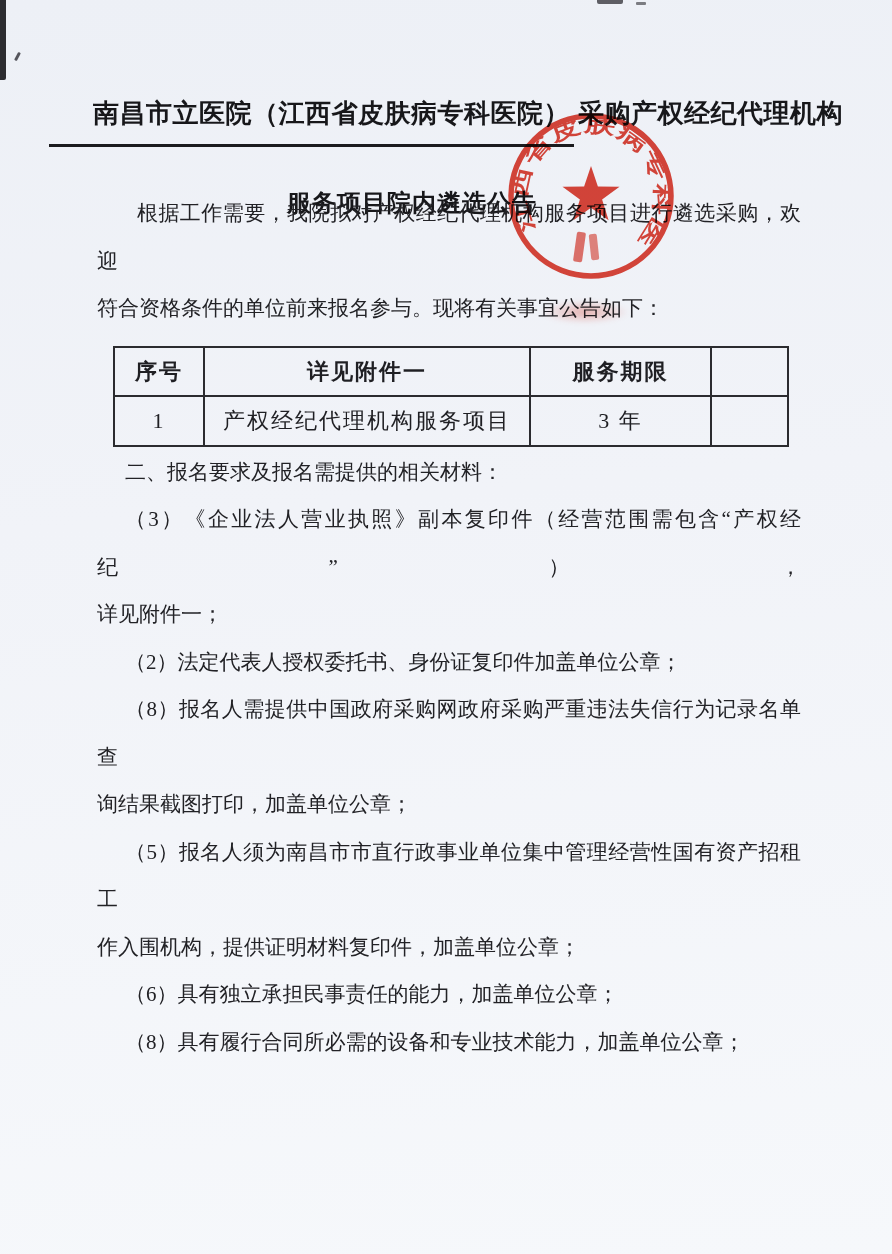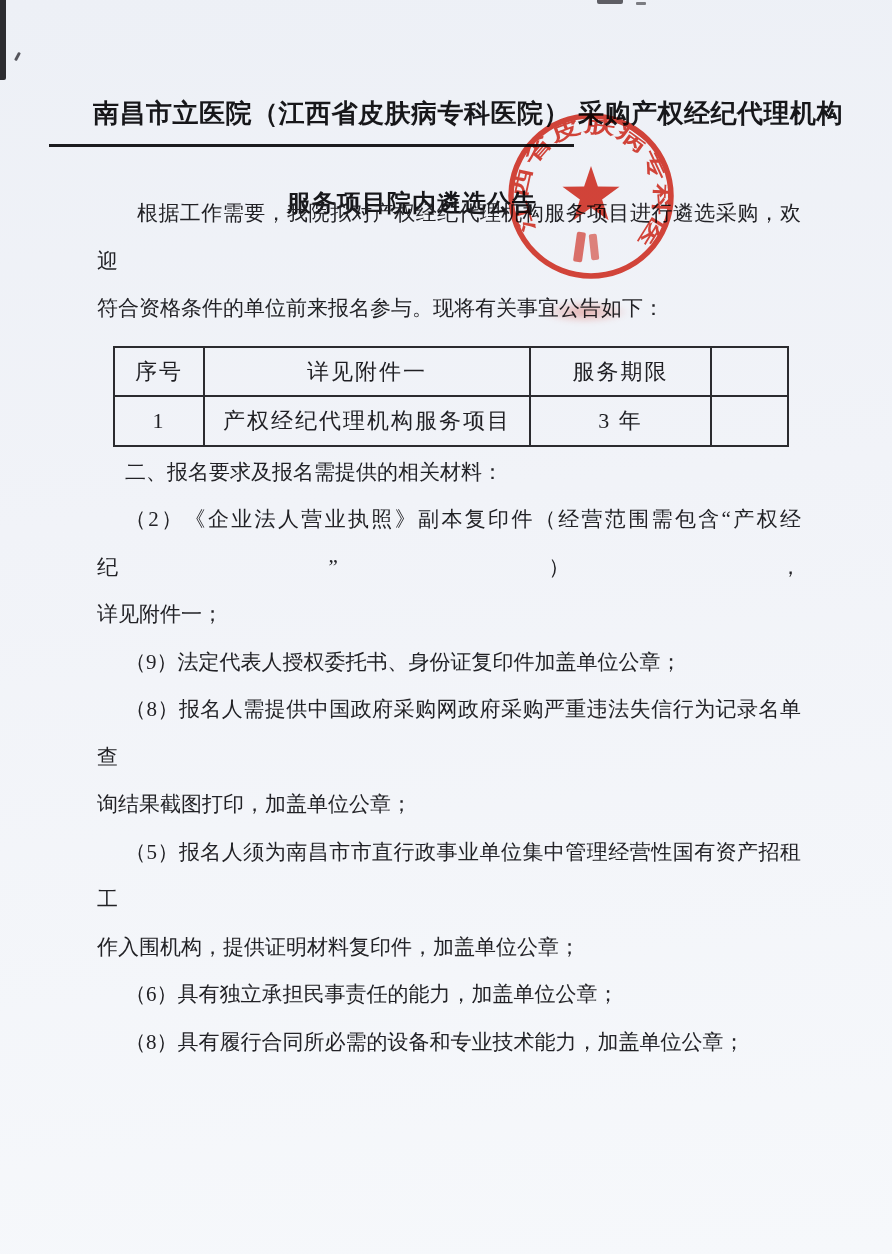--- a/index.html
+++ b/index.html
@@ -69,21 +69,21 @@
     margin:13px 0 2px 16px;
     width:674px;
     table-layout:fixed;
     color:#1f1f23;
   }
   .proc-table td,.proc-table th{
     border:2px solid #2b2b2f;
     text-align:center;vertical-align:middle;
     padding:0;
   }
-  .proc-table thead th{height:43px;font-size:22px;font-weight:400;letter-spacing:2px;margin-left:32px;}
+  .proc-table thead th{height:43px;font-size:22px;font-weight:700;letter-spacing:2px;margin-left:32px;}
   .proc-table tbody td{height:47px;font-size:22px;font-weight:400;letter-spacing:2px;}
   .col-idx{width:90px;}
   .col-name{width:326px;}
   .col-term{width:181px;}
   .col-blank{width:77px;}
   
   .seal{
     position:absolute;left:489px;top:94px;width:204px;height:204px;
     mix-blend-mode:multiply;opacity:.92;
     filter:blur(.3px);
@@ -133,23 +133,23 @@
           <td>1</td>
           <td>产权经纪代理机构服务项目</td>
           <td>3 年</td>
           <td></td>
         </tr>
       </tbody>
     </table>
 
     <div class="line indent-sm">二、报名要求及报名需提供的相关材料：</div>
 
-    <div class="line indent-sm fill">（2）《企业法人营业执照》副本复印件（经营范围需包含“产权经纪”），</div>
+    <div class="line indent-sm fill">（3）《企业法人营业执照》副本复印件（经营范围需包含“产权经纪”），</div>
     <div class="line">详见附件一；</div>
-    <div class="line indent-sm">（9）法定代表人授权委托书、身份证复印件加盖单位公章；</div>
+    <div class="line indent-sm">（2）法定代表人授权委托书、身份证复印件加盖单位公章；</div>
     <div class="line indent-sm fill">（8）报名人需提供中国政府采购网政府采购严重违法失信行为记录名单查</div>
     <div class="line">询结果截图打印，加盖单位公章；</div>
     <div class="line indent-sm fill">（5）报名人须为南昌市市直行政事业单位集中管理经营性国有资产招租工</div>
     <div class="line">作入围机构，提供证明材料复印件，加盖单位公章；</div>
     <div class="line indent-sm">（6）具有独立承担民事责任的能力，加盖单位公章；</div>
     <div class="line indent-sm">（8）具有履行合同所必需的设备和专业技术能力，加盖单位公章；</div>
 
   </div>
 
   <div class="seal">

